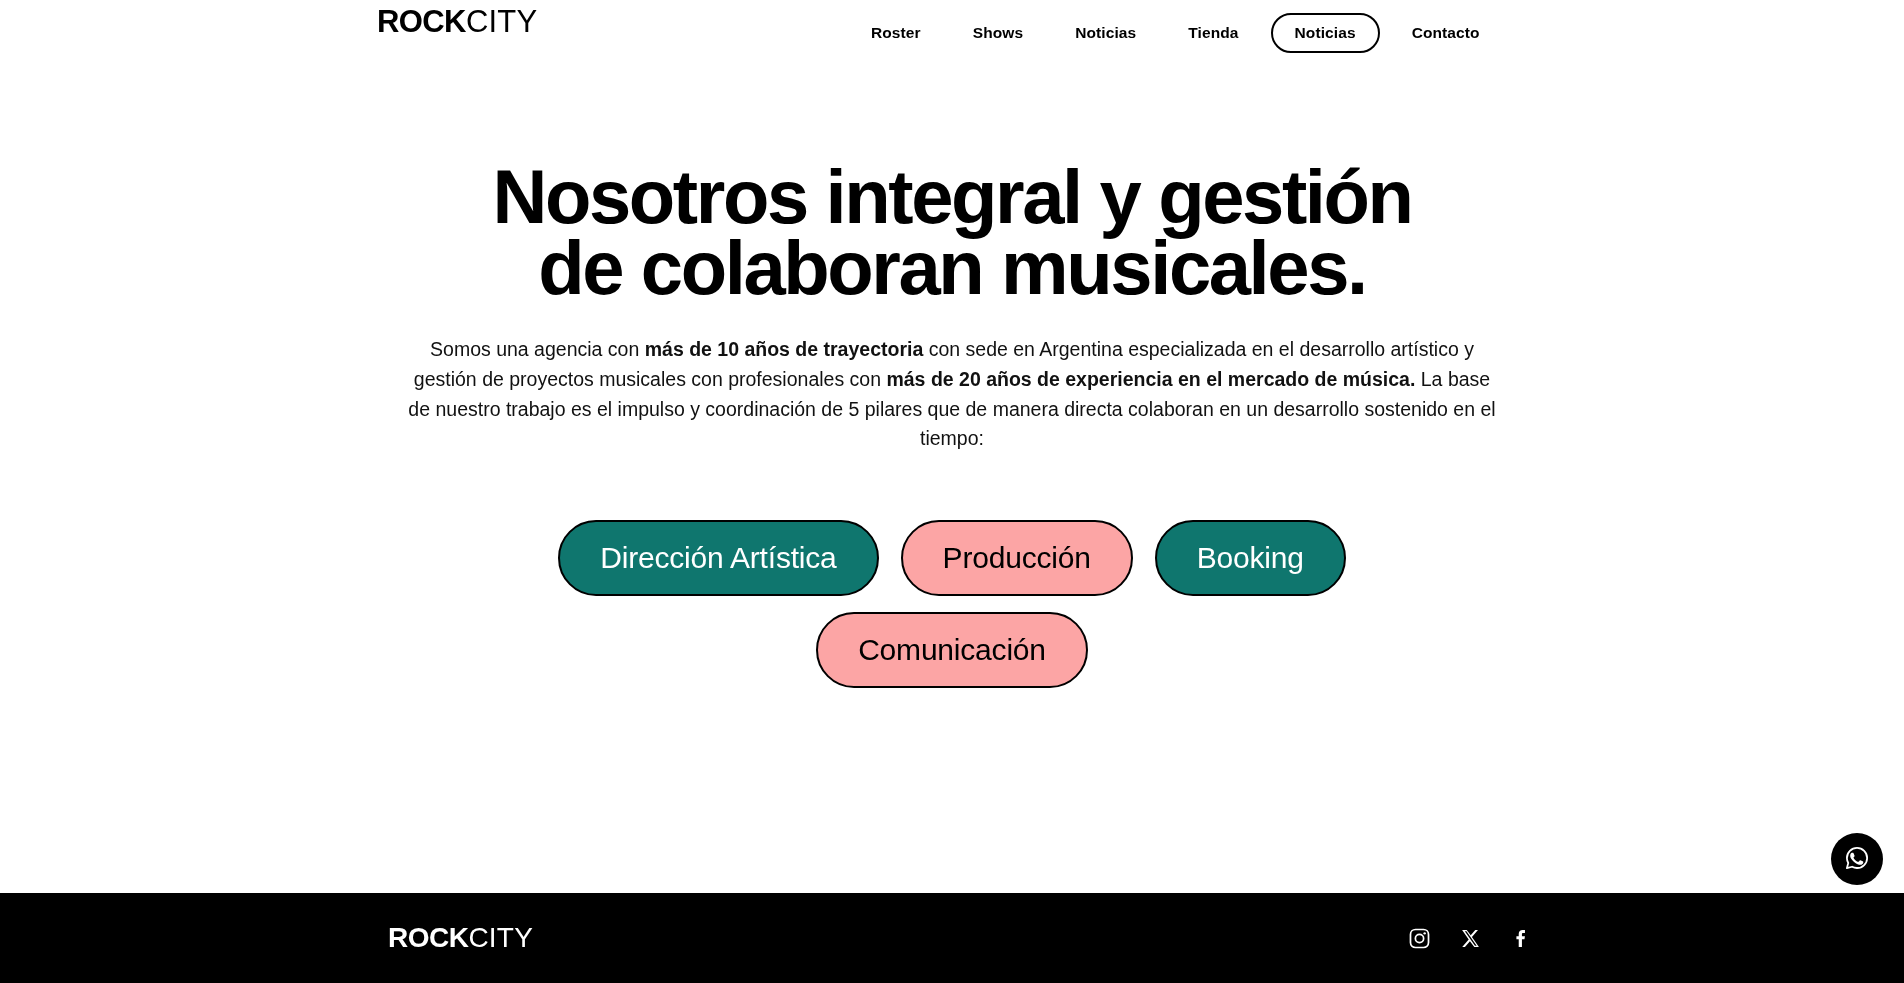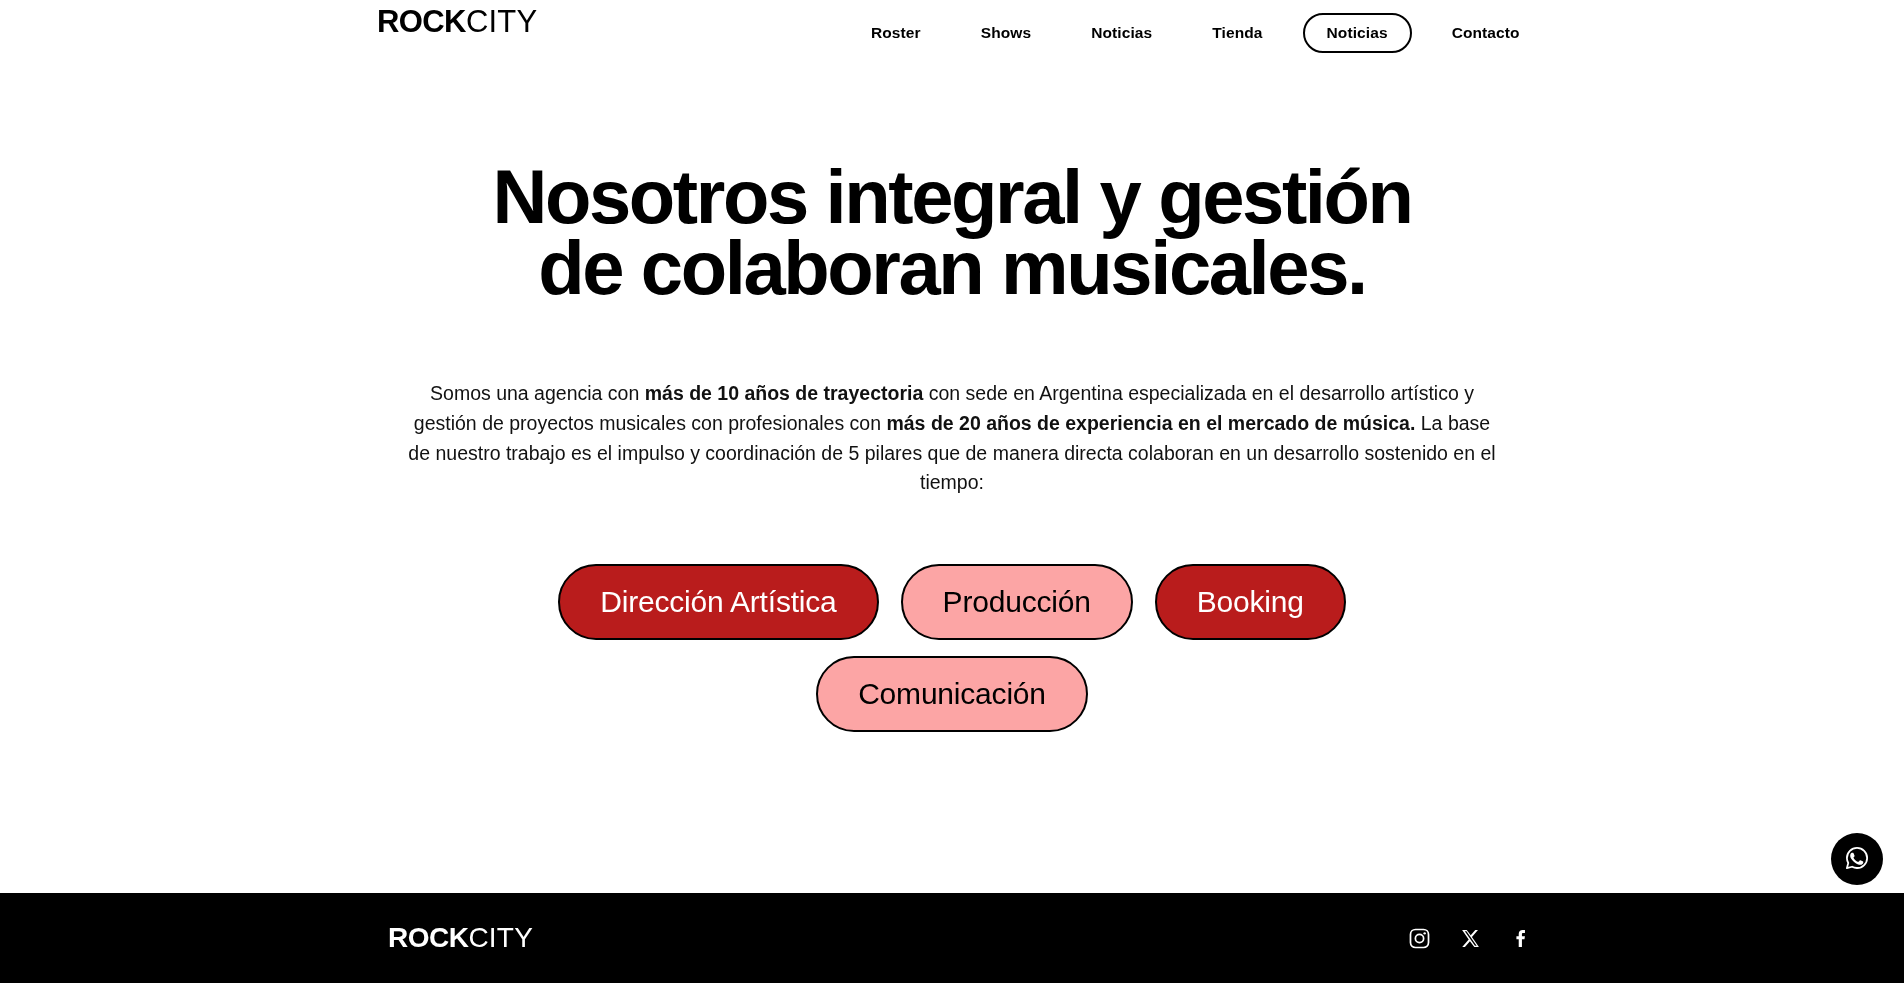--- a/index.html
+++ b/index.html
@@ -41,21 +41,21 @@
   .brand-rock { font-weight: 800; margin-top: 8px; }
   .brand-city { font-weight: 400; letter-spacing: 0.2px; text-align: center; }
 
   .main-nav {
     position: absolute;
     left: 845px;
     top: 0;
     height: 66px;
     display: flex;
     align-items: center;
-    gap: 8px;
+    gap: 0px;
   }
 
   .nav-link {
     font-size: 15.5px;
     font-weight: 700;
     color: #000000;
     text-decoration: none;
     padding: 0 26px;
     letter-spacing: 0.1px;
     white-space: nowrap;
@@ -84,21 +84,21 @@
     line-height: 0.93;
     letter-spacing: -2.4px;
     text-align: center;
     max-width: 1180px;
     margin: 0 auto;
     color: #000000;
   }
 
   .hero-paragraph {
     max-width: 1096px;
-    margin: 76px auto 0 auto;
+    margin: 32px auto 0 auto;
     text-align: center;
     font-size: 19.5px;
     line-height: 1.52;
     color: #111111;
     font-weight: 400;
   }
   .hero-paragraph b { font-weight: 700; }
 
   
   .pillars {
@@ -122,21 +122,21 @@
     line-height: 1;
     padding: 21px 40px;
     border-radius: 999px;
     border: 2px solid #000000;
     white-space: nowrap;
     cursor: pointer;
     font-family: inherit;
     letter-spacing: -0.2px;
   }
   .pillar.filled {
-    background: #b91c1c;
+    background: #0f766e;
     color: #ffffff;
   }
   .pillar.outline {
     background: #fca5a5;
     color: #000000;
   }
 
   
   .whatsapp-fab {
     position: absolute;

